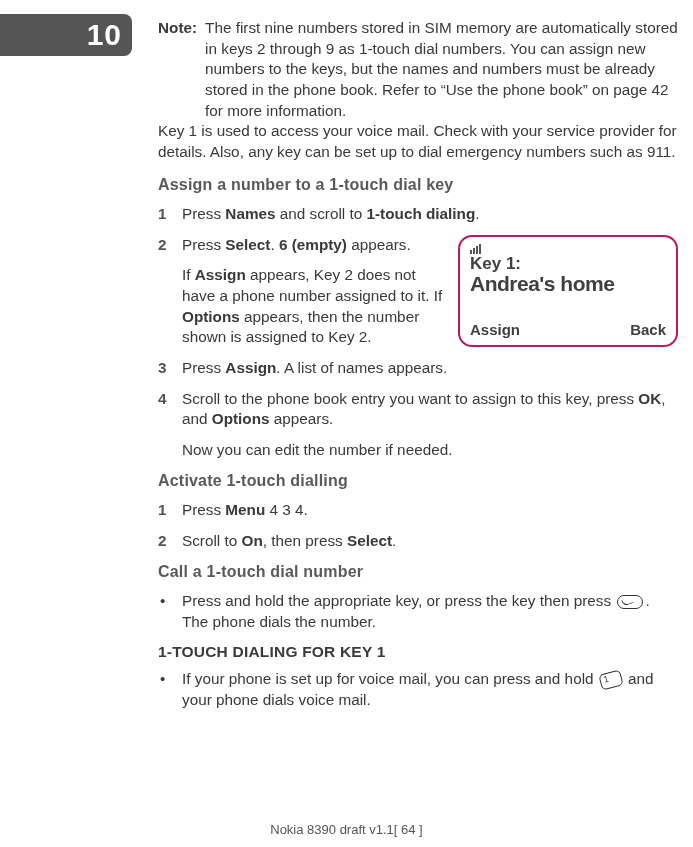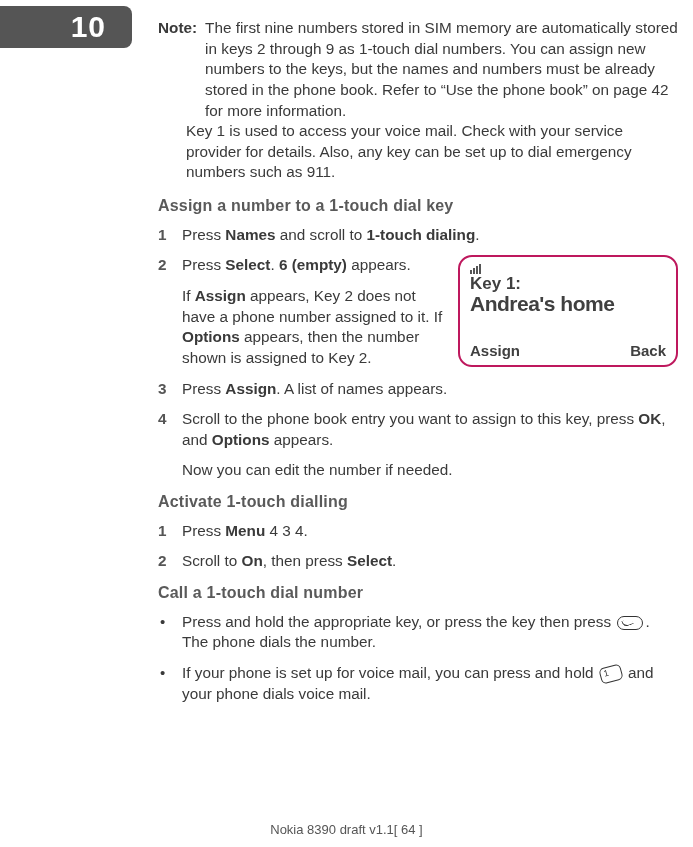--- a/index.html
+++ b/index.html
@@ -8,47 +8,47 @@
     height: 847px;
     background: #fff;
     font-family: "Trebuchet MS", "Lucida Sans", Verdana, sans-serif;
     color: #3a3a3a;
     position: relative;
     overflow: hidden;
   }
   .page-tab {
     position: absolute;
     left: 0;
-    top: 6px;
+    top: 14px;
     width: 132px;
     height: 42px;
     background: #555;
     border-top-right-radius: 8px;
     border-bottom-right-radius: 8px;
     color: #fff;
     font-size: 30px;
     font-weight: 700;
     display: flex;
     align-items: center;
     justify-content: flex-end;
-    padding-right: 26px;
+    padding-right: 10px;
     letter-spacing: 1px;
   }
   .content {
     position: absolute;
     left: 158px;
     top: 18px;
     width: 520px;
     font-size: 15.3px;
     line-height: 1.35;
   }
   .note-block { display: flex; margin-bottom: 0; }
   .note-label { font-weight: 700; white-space: nowrap; margin-right: 8px; }
   .note-text { }
-  .para { margin-bottom: 12px; margin-left: 28px; }
+  .para { margin-bottom: 12px; }
   .h2 {
     font-size: 16px;
     font-weight: 700;
     color: #5a5a5a;
     margin-top: 6px;
     margin-bottom: 8px;
     letter-spacing: 0.2px;
   }
   .step-row { display: flex; margin-bottom: 10px; }
   .step-num {
@@ -244,20 +244,21 @@
 
   <div class="h2">Call a 1-touch dial number</div>
 
   <div class="bullet-row">
     <div class="bullet-dot">•</div>
     <div class="step-body">
       <span>Press and hold the appropriate key, or press the key then press </span><span class="icon-call"></span><span>. The phone dials the number.</span>
     </div>
   </div>
 
+  <div class="h3">1-TOUCH DIALING FOR KEY 1</div>
 
   <div class="bullet-row">
     <div class="bullet-dot">•</div>
     <div class="step-body">
       <span>If your phone is set up for voice mail, you can press and hold </span><span class="icon-key"></span><span> and your phone dials voice mail.</span>
     </div>
   </div>
 
 </div>
 

